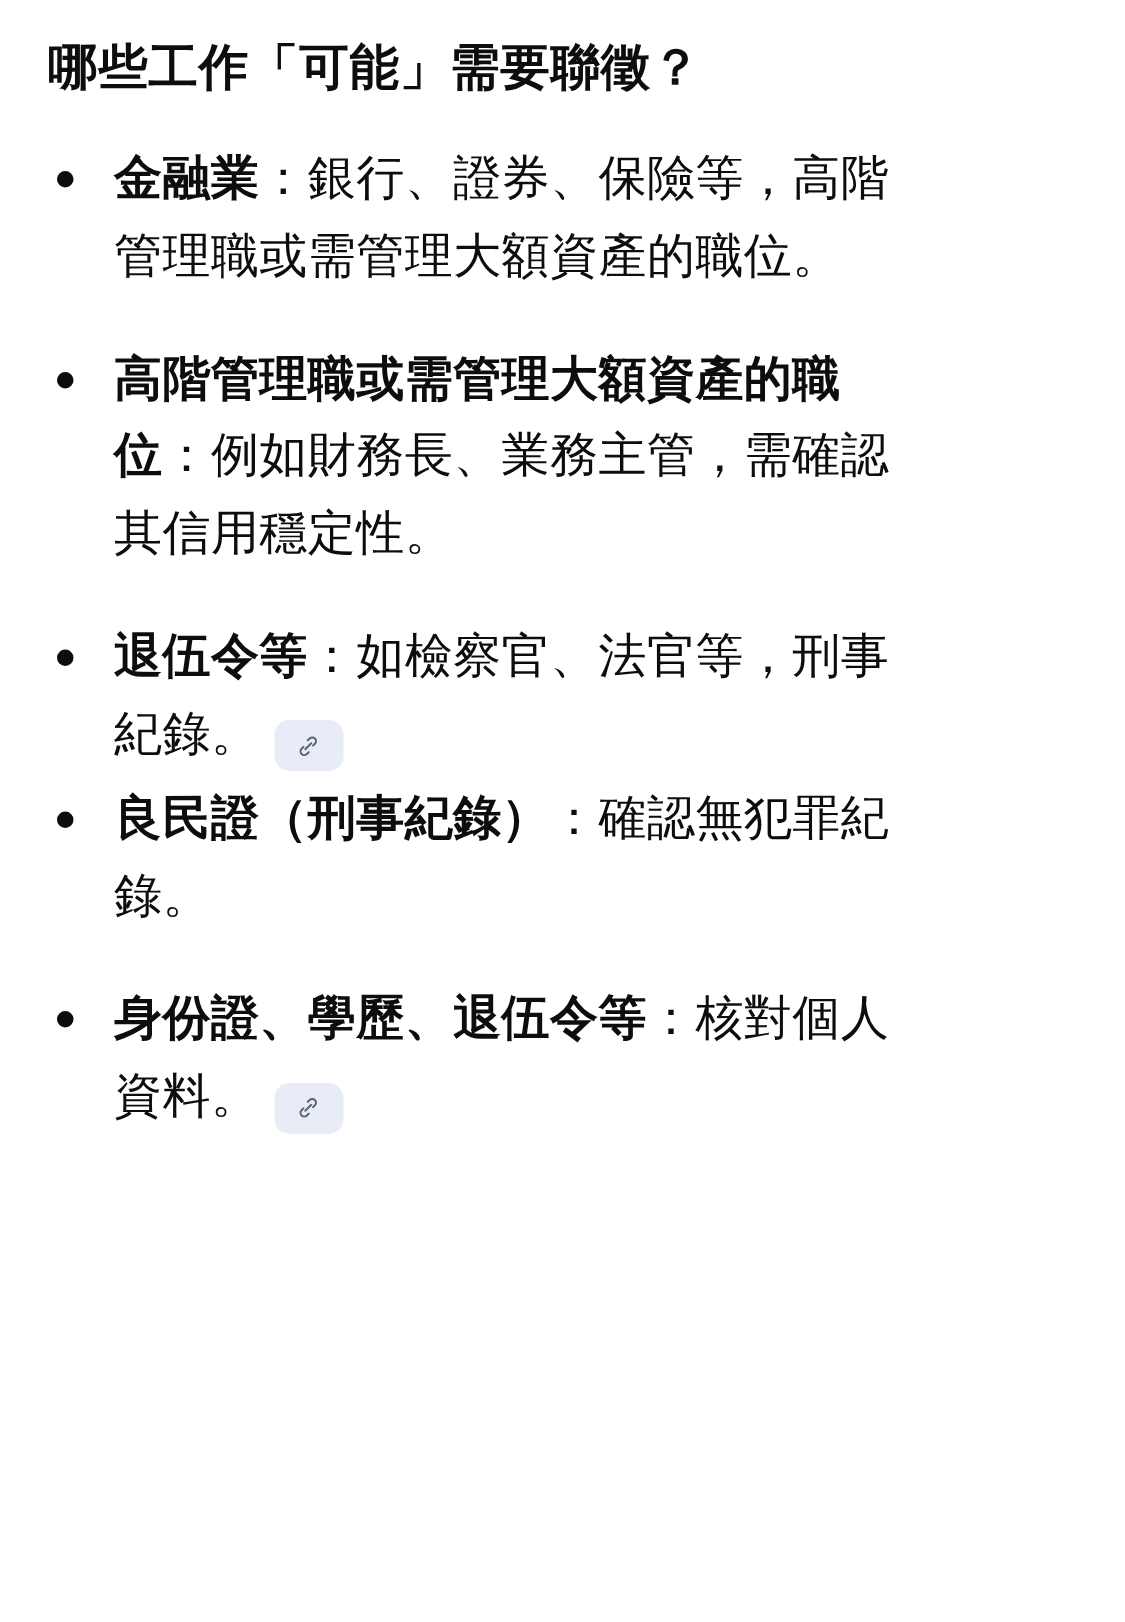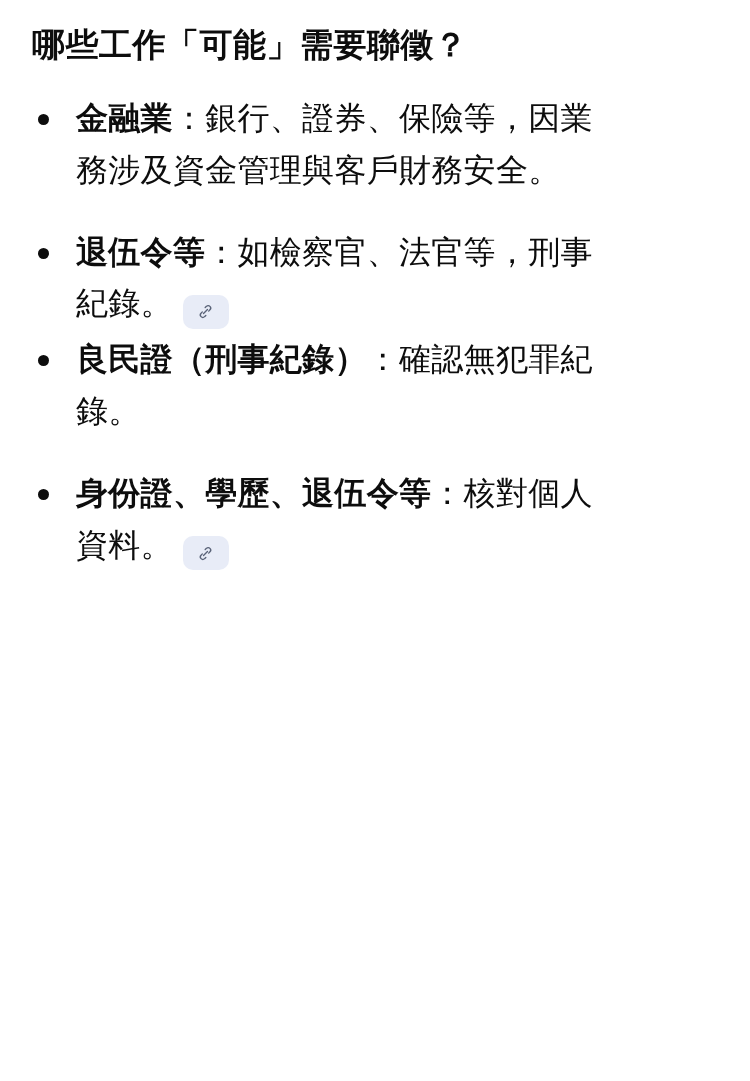--- a/index.html
+++ b/index.html
@@ -91,21 +91,25 @@
 </head>
 <body>
 
 <div class="page">
 
   <div class="group">
     <h2 class="section-title">哪些工作「可能」需要聯徵？</h2>
     <ul class="bullets">
       <li>
         <span class="dot"></span>
-        <span class="lead">金融業</span><span class="rest">：銀行、證券、保險等，因業務涉及資金管理與客戶財務安全。</span>
+        <span class="lead">金融業</span><span class="rest">：銀行、證券、保險等，高階管理職或需管理大額資產的職位。</span>
+      </li>
+      <li>
+        <span class="dot"></span>
+        <span class="lead">高階管理職或需管理大額資產的職位</span><span class="rest">：例如財務長、業務主管，需確認其信用穩定性。</span>
       </li>
       <li>
         <span class="dot"></span>
         <span class="lead">退伍令等</span><span class="rest">：如檢察官、法官等，刑事紀錄。</span><span class="cite">
             <svg viewBox="0 0 24 24">
               <path d="M9.5 14.5l5-5M8 12.5l-1.6 1.6a3.1 3.1 0 0 0 4.4 4.4L12.4 17M16 11.5l1.6-1.6a3.1 3.1 0 0 0-4.4-4.4L11.6 7"></path>
             </svg>
           </span>
       </li>
     </ul>

